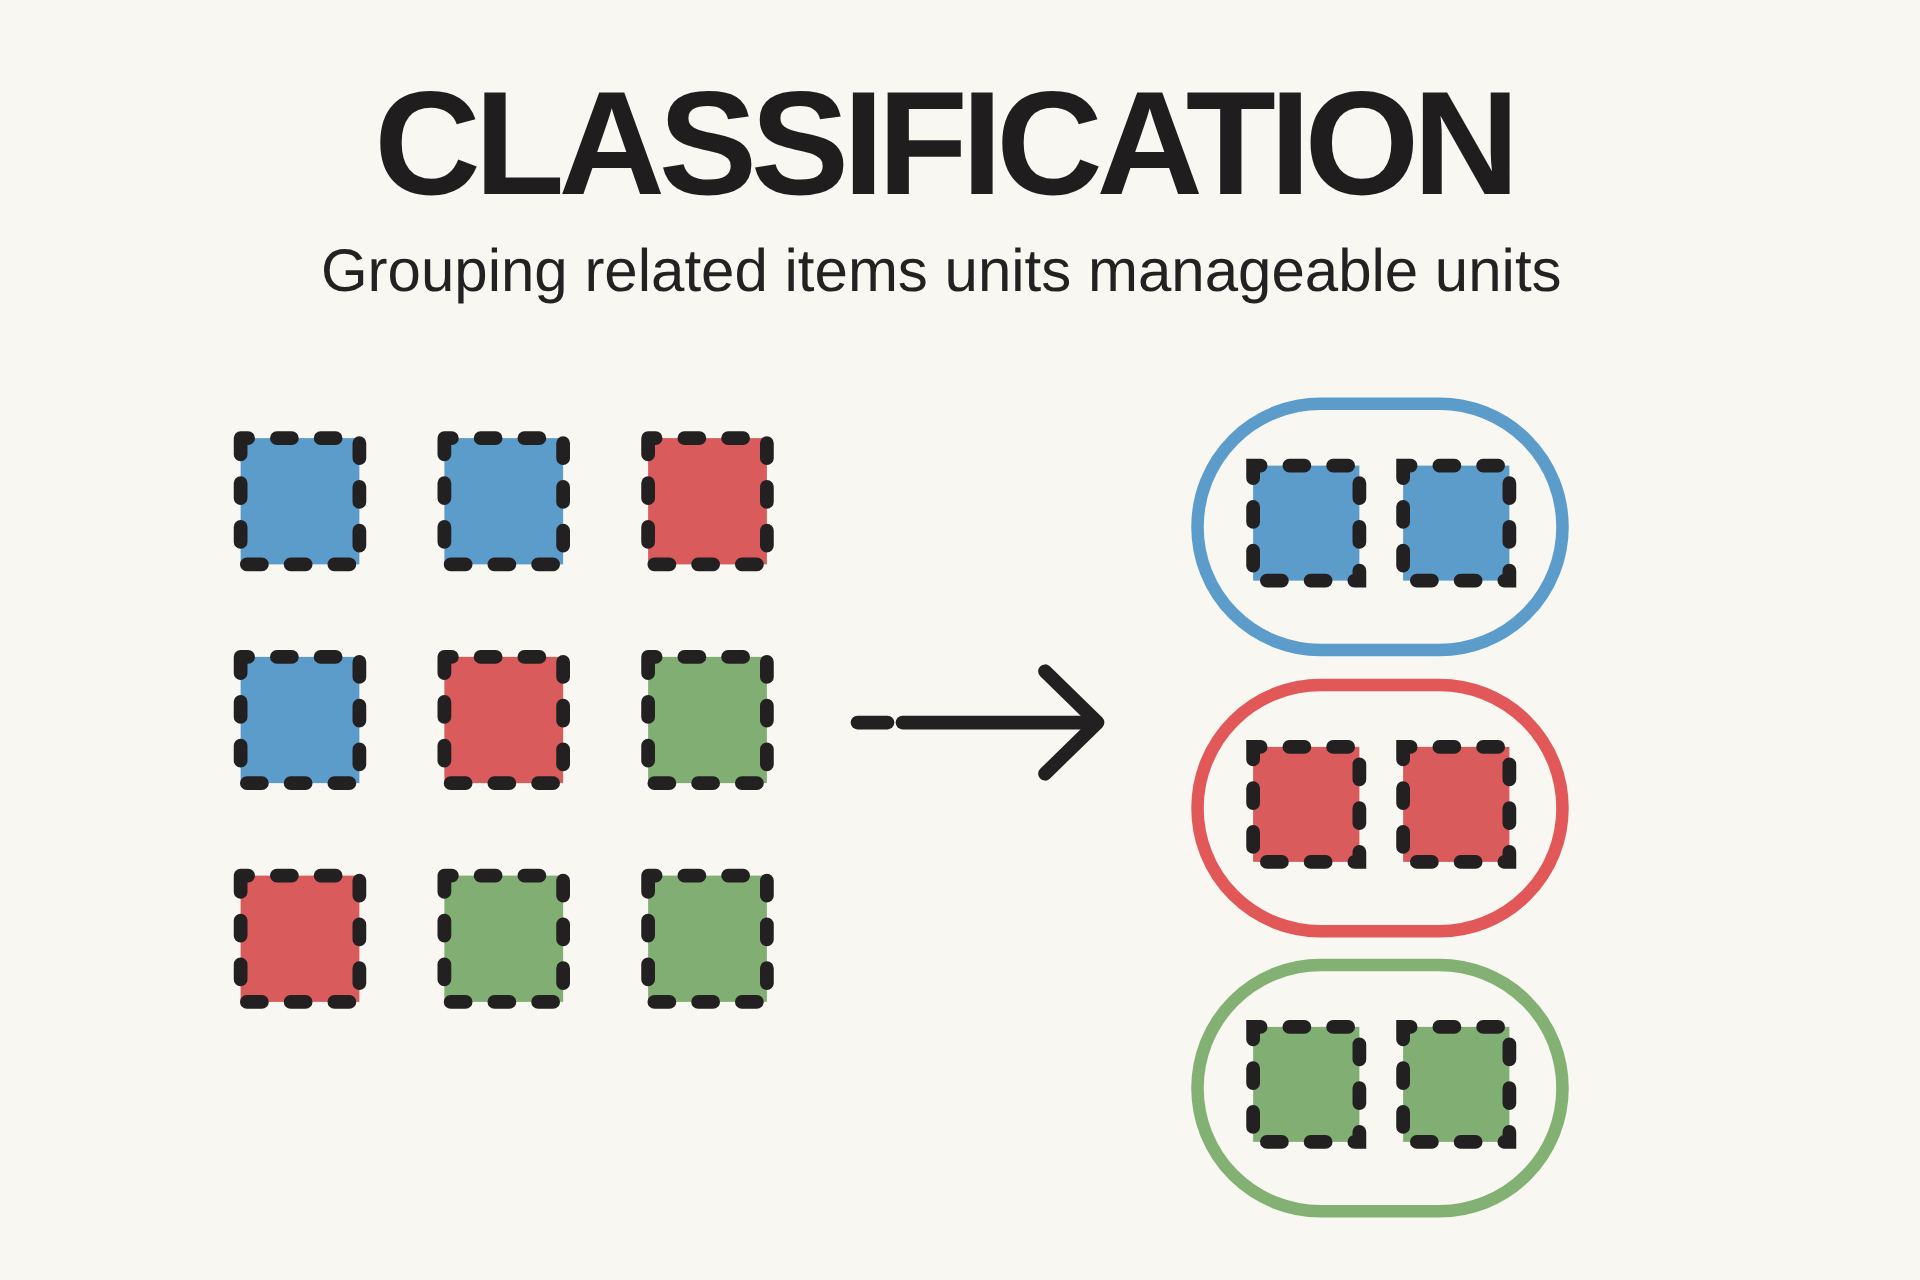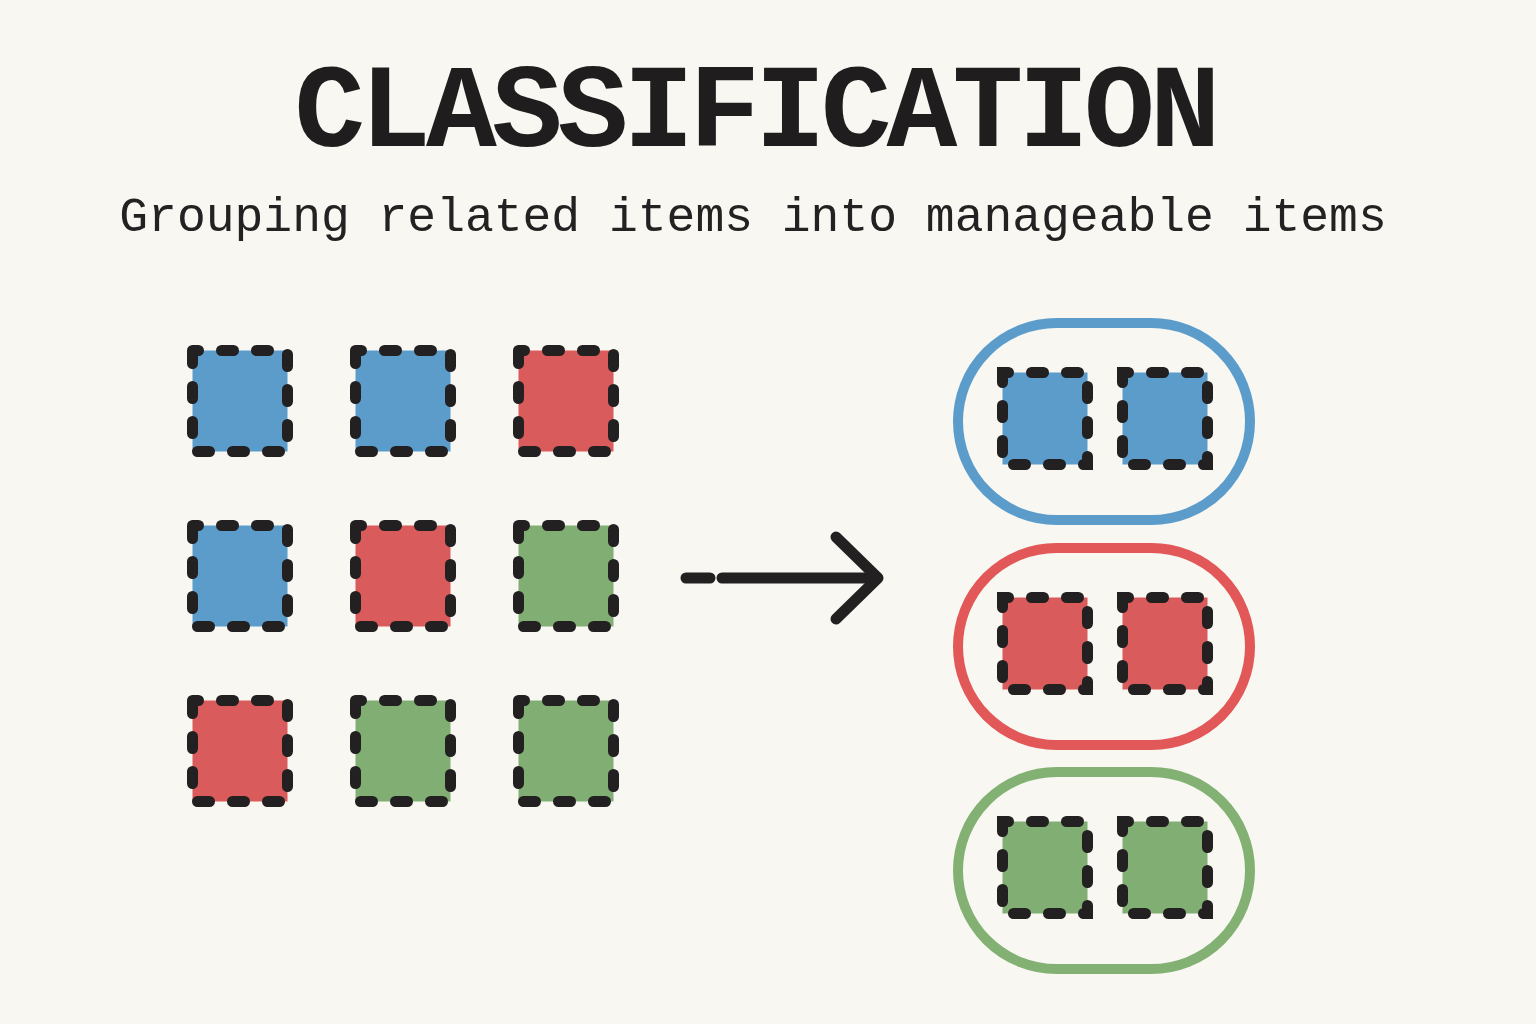--- a/index.html
+++ b/index.html
@@ -3,21 +3,21 @@
 <meta charset="utf-8">
 <style>
   * { margin: 0; padding: 0; box-sizing: border-box; }
   html, body { background: #e9e8e4; }
   .canvas {
     position: relative;
     width: 1536px;
     height: 1024px;
     background: #f8f7f2;
     overflow: hidden;
-    font-family: Liberation Mono, monospace;
+    font-family: Liberation Sans, sans-serif;
   }
 
   
   .title {
     position: absolute;
     top: 56px;
     left: 755px;
     transform: translateX(-50%);
     white-space: nowrap;
     font-size: 118px;
@@ -96,21 +96,21 @@
   .group-2 { top: 225px; }
   .group-3 { top: 449px; }
   .pill { fill: none; stroke-width: 10; }
 </style>
 </head>
 <body>
 
 <div class="canvas">
 
   <h1 class="title">CLASSIFICATION</h1>
-  <p class="subtitle">Grouping related items into manageable items</p>
+  <p class="subtitle">Grouping related items units manageable units</p>
 
   <div class="grid">
     <svg class="cell" viewBox="0 0 106 112">
       <rect class="dashed" x="5.5" y="5.5" width="95" height="101" fill="#5b9ccb"></rect>
     </svg>
     <svg class="cell" viewBox="0 0 106 112">
       <rect class="dashed" x="5.5" y="5.5" width="95" height="101" fill="#5b9ccb"></rect>
     </svg>
     <svg class="cell" viewBox="0 0 106 112">
       <rect class="dashed" x="5.5" y="5.5" width="95" height="101" fill="#d95b5b"></rect>

